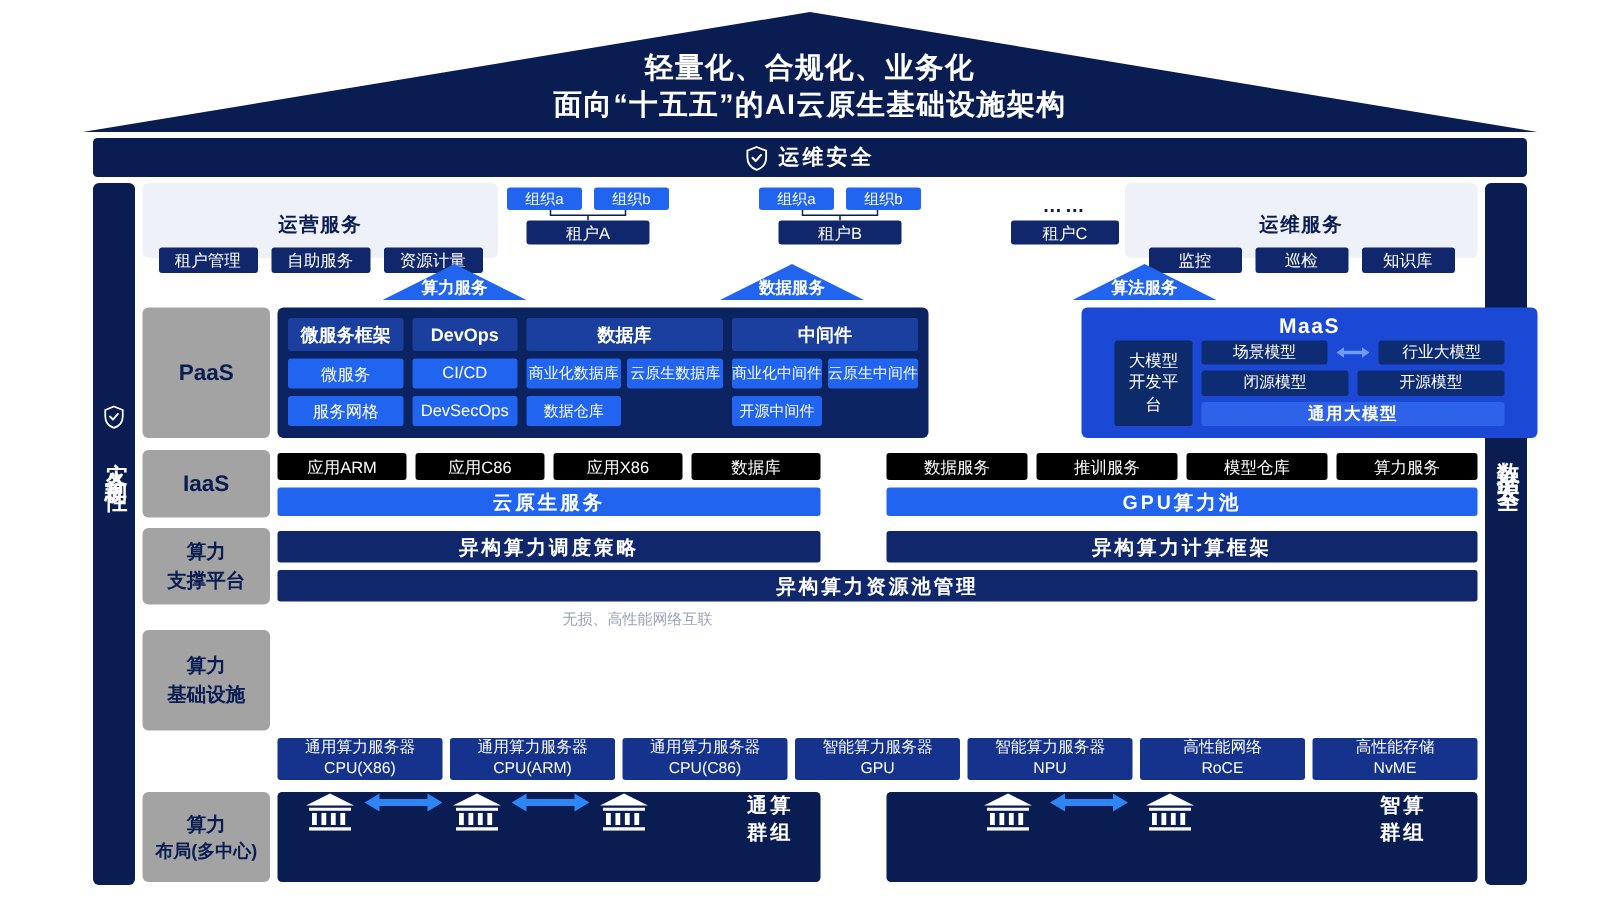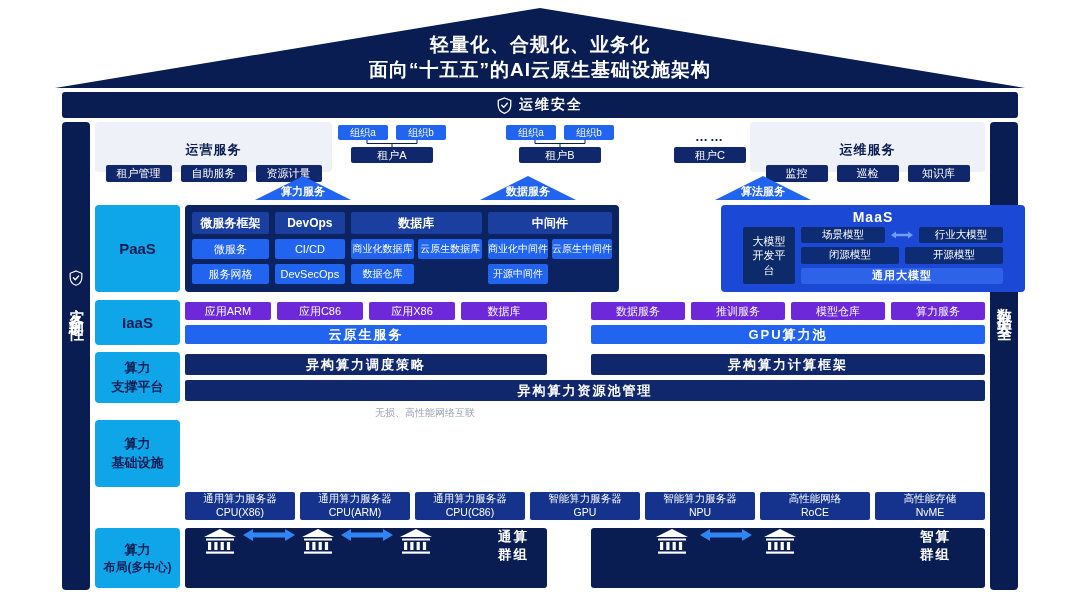--- a/index.html
+++ b/index.html
@@ -25,21 +25,21 @@
 
   .tenant-area{display:flex;justify-content:space-between;}
   .tenant-group{display:flex;flex-direction:column;align-items:center;}
   .org-row{display:flex;gap:8px;}
   .org-pill{background:#2064F0;color:#fff;font-size:10px;width:50px;height:15px;border-radius:2px;display:flex;align-items:center;justify-content:center;}
   .tenant-pill{background:#10276B;color:#fff;font-size:11px;width:82px;height:16px;border-radius:2px;display:flex;align-items:center;justify-content:center;}
   .ellipsis{font-weight:bold;letter-spacing:2px;color:#0A1D52;font-size:13px;height:22px;display:flex;align-items:center;}
 
   .uparrow{width:96px;height:24px;background:#2064F0;clip-path:polygon(50% 0,100% 100%,0 100%);color:#fff;font-size:11px;font-weight:bold;display:flex;align-items:flex-end;justify-content:center;padding-bottom:1px;}
 
-  .label-cell{background:#0ea5e9;border-radius:4px;display:flex;flex-direction:column;align-items:center;justify-content:center;color:#0A1D52;font-weight:bold;font-size:15px;text-align:center;line-height:1.4;}
+  .label-cell{background:#a3a3a3;border-radius:4px;display:flex;flex-direction:column;align-items:center;justify-content:center;color:#0A1D52;font-weight:bold;font-size:15px;text-align:center;line-height:1.4;}
   .label-cell .sm{font-size:13px;}
   .label-cell .xs{font-size:12px;white-space:nowrap;}
 
   .paas-panel{background:#0C2361;border-radius:4px;display:flex;gap:6px;padding:7px;}
   .paas-col{display:flex;flex-direction:column;}
   .col-head{background:#1B3F9E;color:#fff;font-size:12px;font-weight:bold;height:22px;border-radius:2px;display:flex;align-items:center;justify-content:center;}
   .col-pill{background:#2064F0;color:#fff;font-size:11px;height:20px;margin-top:5px;border-radius:2px;display:flex;align-items:center;justify-content:center;}
   .two{display:flex;gap:4px;}
   .two .col-pill{flex:1;font-size:10px;}
   .halfw{width:calc(50% - 2px);font-size:10px;}
@@ -48,21 +48,21 @@
   .maas-title{text-align:center;color:#fff;font-weight:bold;font-size:14px;height:18px;letter-spacing:1px;}
   .maas-body{display:flex;gap:6px;height:57px;}
   .maas-platform{background:#0D2A6B;color:#fff;width:52px;font-size:11px;line-height:1.3;border-radius:2px;display:flex;align-items:center;justify-content:center;text-align:center;padding:2px 6px;}
   .maas-grid{flex:1;display:flex;flex-direction:column;gap:4px;}
   .maas-row{display:flex;gap:6px;align-items:center;flex:1;}
   .maas-pill{background:#0E2C74;color:#fff;font-size:10.5px;flex:1;height:100%;border-radius:2px;display:flex;align-items:center;justify-content:center;}
   .maas-general{flex:1;height:100%;background:#2E62E8;color:#fff;font-size:11px;font-weight:bold;border-radius:2px;display:flex;align-items:center;justify-content:center;letter-spacing:1px;}
   .harrow{flex-shrink:0;}
 
   .iaas-pills{display:flex;gap:6px;}
-  .iaas-pill{flex:1;height:18px;background:#6d28d9;color:#fff;font-size:11px;border-radius:2px;display:flex;align-items:center;justify-content:center;}
+  .iaas-pill{flex:1;height:18px;background:#000000;color:#fff;font-size:11px;border-radius:2px;display:flex;align-items:center;justify-content:center;}
   .big-bar{background:#2064F0;border-radius:2px;color:#fff;font-weight:bold;font-size:13px;display:flex;align-items:center;justify-content:center;letter-spacing:2px;}
   .navy-bar{background:#10276B;border-radius:2px;color:#fff;font-weight:bold;font-size:13px;display:flex;align-items:center;justify-content:center;letter-spacing:2px;}
 
   .note{color:#99A3B8;font-size:10px;text-align:center;}
 
   .infra-panel{background:#0C2361;border-radius:4px;}
   .access-row{position:absolute;top:6px;left:0;width:100%;display:flex;align-items:center;justify-content:center;gap:10px;color:#C7D8FF;font-size:10px;}
   .access-line{width:118px;height:1px;background:#4A74E8;position:relative;}
   .access-line.l::before,.access-line.r::after{content:"";position:absolute;width:1px;height:4px;background:#4A74E8;top:0;}
   .access-line.l::before{left:0;}

